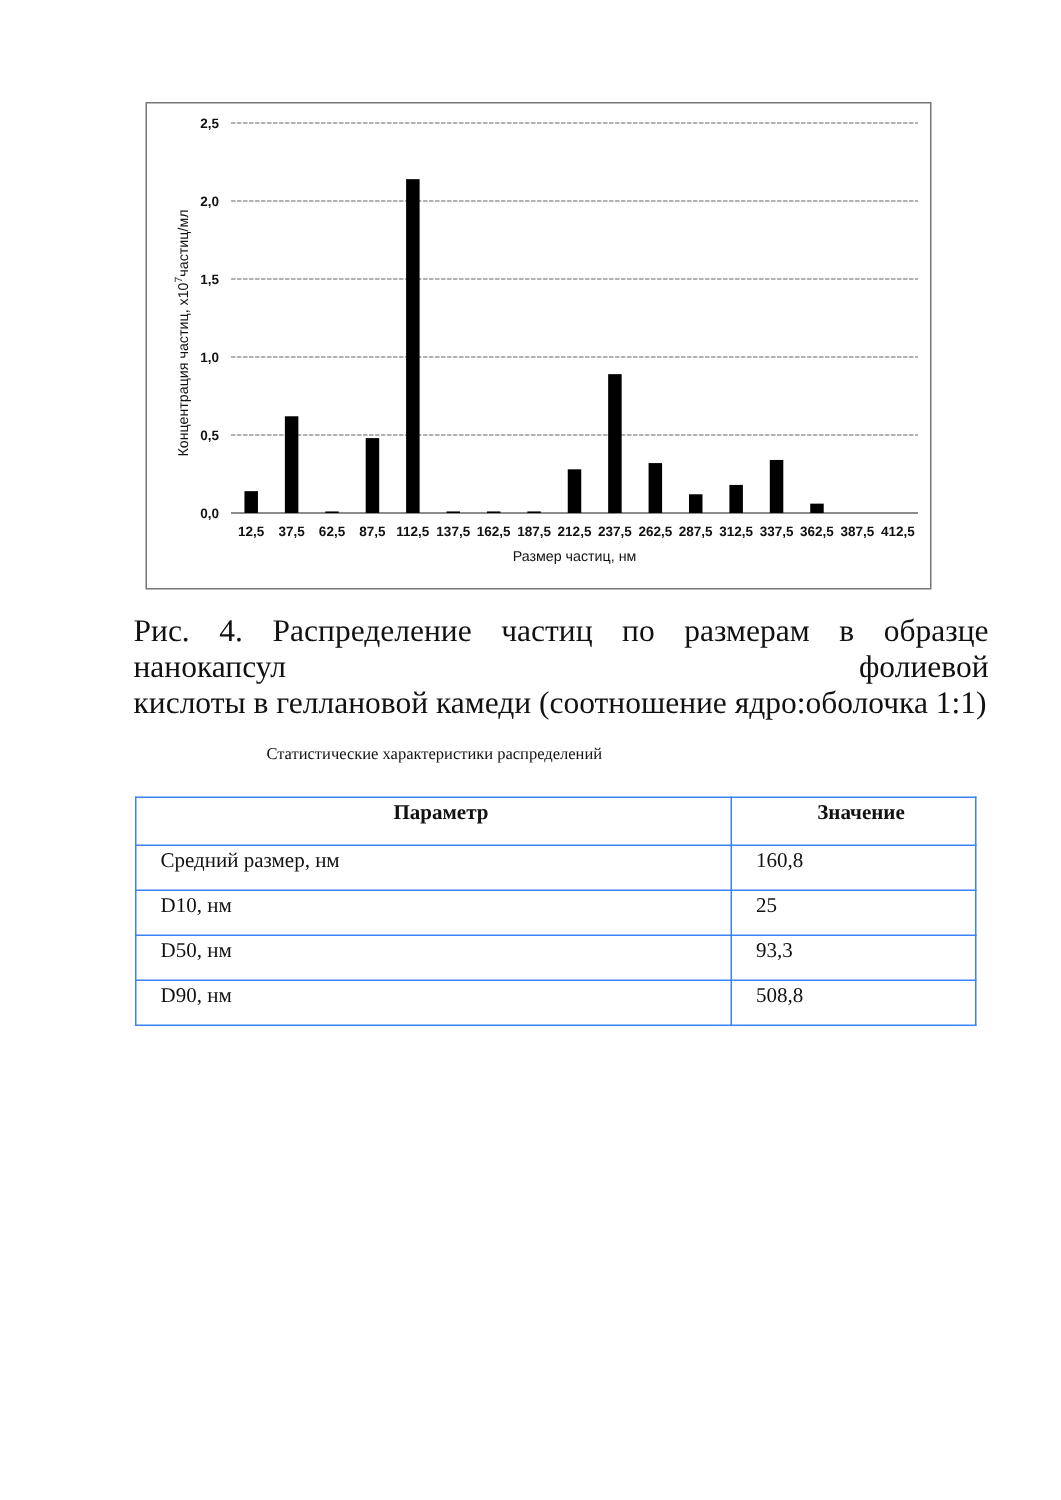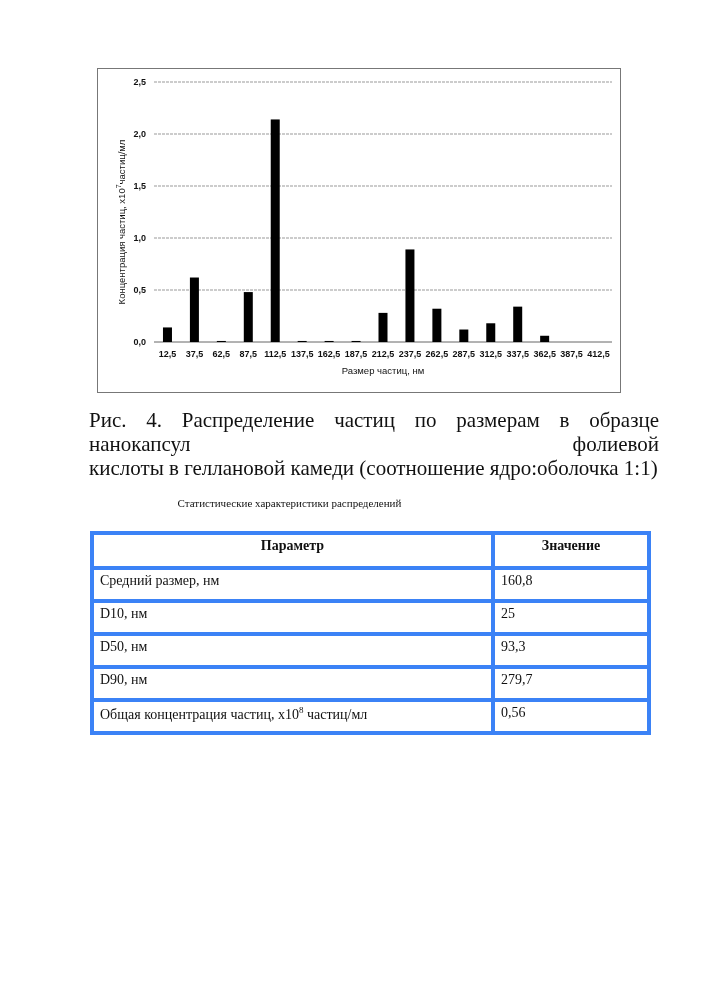--- a/index.html
+++ b/index.html
@@ -3,21 +3,21 @@
 <meta charset="utf-8">
 <style>
   html, body { margin:0; padding:0; background:#fff; }
   body { width:707px; height:1000px; position:relative; overflow:hidden; font-family:"Liberation Serif", serif; color:#111; }
   .chart-frame { position:absolute; left:97px; top:68px; width:524px; height:325px; border:1px solid #777; box-sizing:border-box; }
   .chart-frame svg { position:absolute; left:0; top:0; }
   .caption { position:absolute; left:89px; top:408px; width:570px; font-size:21px; line-height:24px; text-align:justify; text-align-last:left; }
   .caption .l1 { display:block; text-align:justify; text-align-last:justify; }
   .table-title { position:absolute; left:0; width:579px; top:497px; text-align:center; font-size:11px; }
   table.stats { position:absolute; left:90px; top:531px; width:561px; border-collapse:collapse; font-size:14px; }
-  table.stats th, table.stats td { border:4px solid #3b82f6; padding:3px 6px 8px 6px; vertical-align:top; height:18px; }
+  table.stats th, table.stats td { border:1px solid #3b82f6; padding:3px 6px 8px 16px; vertical-align:top; height:18px; }
   table.stats th { font-weight:bold; text-align:center; height:20px; }
   table.stats td.val { width:140px; }
   table.stats th.valh { width:140px; }
   sup { font-size:9px; }
   .axis-text { font-family:"Liberation Sans", sans-serif; font-weight:bold; font-size:9px; fill:#111; }
   .axis-label { font-family:"Liberation Sans", sans-serif; font-size:9.5px; fill:#111; }
 </style>
 </head>
 <body>
 
@@ -96,20 +96,16 @@
     <tr>
       <td>D10, нм</td>
       <td class="val">25</td>
     </tr>
     <tr>
       <td>D50, нм</td>
       <td class="val">93,3</td>
     </tr>
     <tr>
       <td>D90, нм</td>
-      <td class="val">279,7</td>
-    </tr>
-    <tr>
-      <td><span>Общая концентрация частиц, x10</span><sup>8</sup><span> частиц/мл</span></td>
-      <td class="val">0,56</td>
+      <td class="val">508,8</td>
     </tr>
   </tbody>
 </table>
 
 </body></html>

